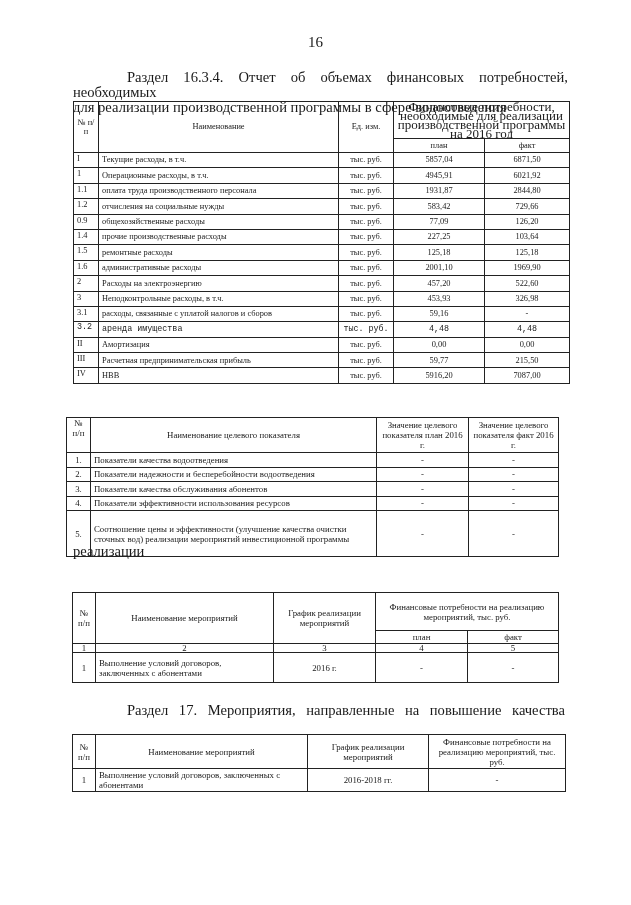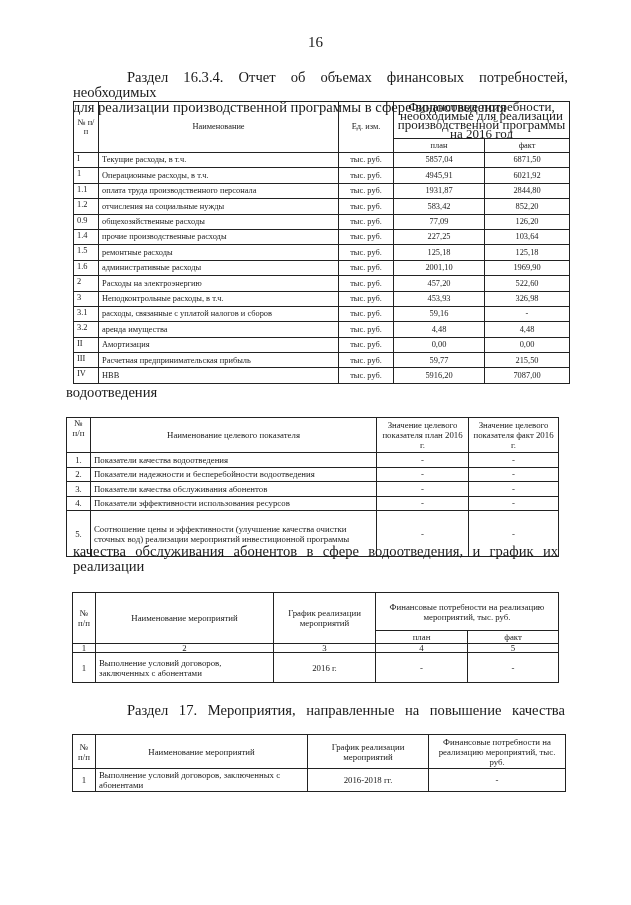--- a/index.html
+++ b/index.html
@@ -67,21 +67,21 @@
         <td class="l">оплата труда производственного персонала</td>
         <td class="c">тыс. руб.</td>
         <td class="c">1931,87</td>
         <td class="c">2844,80</td>
       </tr>
       <tr style="height: 15.4px;">
         <td class="l num">1.2</td>
         <td class="l">отчисления на социальные нужды</td>
         <td class="c">тыс. руб.</td>
         <td class="c">583,42</td>
-        <td class="c">852,20</td>
+        <td class="c">729,66</td>
       </tr>
       <tr style="height: 15.4px;">
         <td class="l num">0.9</td>
         <td class="l">общехозяйственные расходы</td>
         <td class="c">тыс. руб.</td>
         <td class="c">77,09</td>
         <td class="c">126,20</td>
       </tr>
       <tr style="height: 15.4px;">
         <td class="l num">1.4</td>
@@ -118,21 +118,21 @@
         <td class="c">453,93</td>
         <td class="c">326,98</td>
       </tr>
       <tr style="height: 15.4px;">
         <td class="l num">3.1</td>
         <td class="l">расходы, связанные с уплатой налогов и сборов</td>
         <td class="c">тыс. руб.</td>
         <td class="c">59,16</td>
         <td class="c">-</td>
       </tr>
-      <tr style="height: 15.4px;">
+      <tr style="height: 15.4px; font-family: Liberation Mono, monospace;">
         <td class="l num">3.2</td>
         <td class="l">аренда имущества</td>
         <td class="c">тыс. руб.</td>
         <td class="c">4,48</td>
         <td class="c">4,48</td>
       </tr>
       <tr style="height: 15.4px;">
         <td class="l num">II</td>
         <td class="l">Амортизация</td>
         <td class="c">тыс. руб.</td>
@@ -150,21 +150,20 @@
         <td class="l num">IV</td>
         <td class="l">НВВ</td>
         <td class="c">тыс. руб.</td>
         <td class="c">5916,20</td>
         <td class="c">7087,00</td>
       </tr>
     </tbody>
 </table>
 
 <div class="abs heading" style="left:66px; top:385px; width:492px;">
-  <span class="rest">водоотведения</span>
 </div>
 
 <table class="t2" style="left:66px; top:417px; width:492px;">
   <colgroup>
       <col style="width:24px">
       <col style="width:286px">
       <col style="width:92px">
       <col style="width:90px">
     </colgroup>
   <tbody>
@@ -203,21 +202,20 @@
       <tr style="height: 46px;">
         <td class="c">5.</td>
         <td class="l wrap">Соотношение цены и эффективности (улучшение качества очистки сточных вод) реализации мероприятий инвестиционной программы</td>
         <td class="c">-</td>
         <td class="c">-</td>
       </tr>
     </tbody>
 </table>
 
 <div class="abs heading" style="left:73px; top:544px; width:485px;">
-  <span class="first" style="text-indent:0">качества обслуживания абонентов в сфере водоотведения, и график их</span>
   <span class="rest">реализации</span>
 </div>
 
 <table class="t3" style="left:72px; top:592px; width:486px;">
   <colgroup>
       <col style="width:23px">
       <col style="width:178px">
       <col style="width:102px">
       <col style="width:92px">
       <col style="width:91px">

